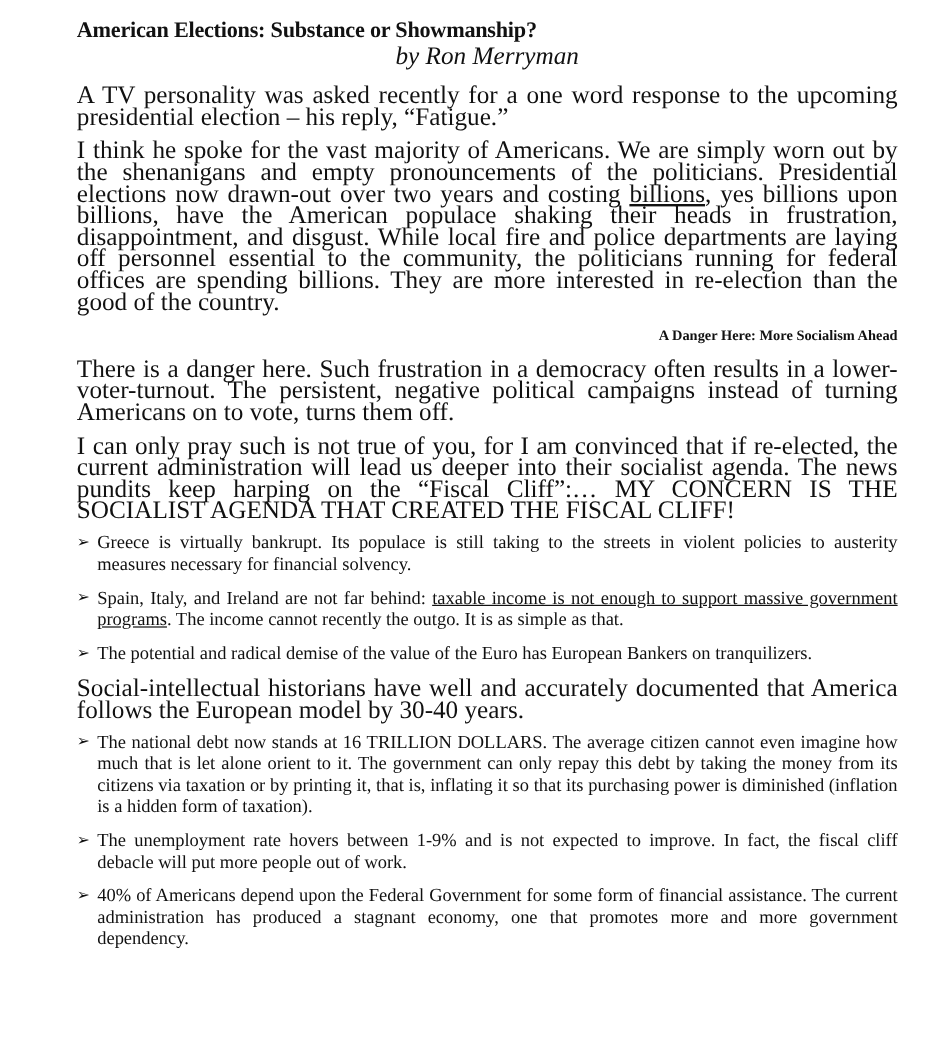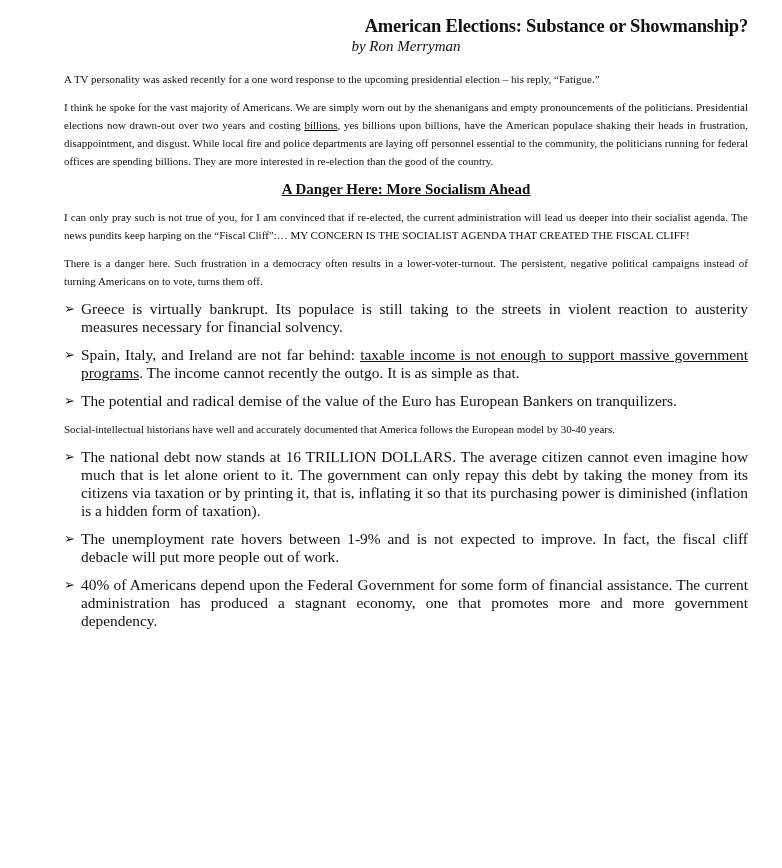--- a/index.html
+++ b/index.html
@@ -3,34 +3,34 @@
 <meta charset="utf-8">
 <style>
   html, body { margin: 0; padding: 0; background: #ffffff; }
   body {
     width: 782px; height: 868px; overflow: hidden;
     font-family: "Liberation Serif", serif;
     color: #111111;
   }
   .page { position: relative; padding: 0 34px 0 64px; box-sizing: border-box; width: 782px; }
   .title {
-    text-align: right; font-weight: bold; font-size: 18.5px;
+    text-align: left; font-weight: bold; font-size: 18.5px;
     margin: 0; padding-top: 15px; line-height: 22px; letter-spacing: -0.2px;
   }
   .byline {
-    text-align: center; font-style: italic; font-size: 15px;
+    text-align: center; font-style: italic; font-size: 21px;
     margin: 0; line-height: 18px;
   }
   p.body {
-    font-size: 11px; line-height: 18px; margin: 0; text-align: justify;
+    font-size: 21px; line-height: 18px; margin: 0; text-align: justify;
   }
   .gap { margin-top: 10px !important; }
   h2.section {
-    text-align: center; font-weight: bold; font-size: 15px;
-    margin: 10px 0 0 0; line-height: 18px; text-decoration: underline;
+    text-align: right; font-weight: bold; font-size: 12px;
+    margin: 10px 0 0 0; line-height: 18px;
   }
   ul.bullets { list-style: none; padding: 0; margin: 0; }
   ul.bullets li {
     position: relative; padding-left: 17px; font-size: 15.4px; line-height: 18px;
     text-align: justify; margin-top: 10px;
   }
   .bullet-mark {
     position: absolute; left: 0; top: 0; font-size: 13px; line-height: 18px;
     font-family: "DejaVu Sans", sans-serif;
   }
@@ -40,27 +40,27 @@
 <body>
 
 <div class="page">
   <h1 class="title">American Elections:  Substance or Showmanship?</h1>
   <div class="byline">by Ron Merryman</div>
 
   <p class="body" style="margin-top:15px">A TV personality was asked recently for a one word response to the upcoming presidential election – his reply, “Fatigue.”</p>
   <p class="body gap"><span>I think he spoke for the vast majority of Americans.  We are simply worn out by the shenanigans and empty pronouncements of the politicians.  Presidential elections now drawn-out over two years and costing </span><span class="u">billions</span><span>, yes billions upon billions, have the American populace shaking their heads in frustration, disappointment, and disgust.  While local fire and police departments are laying off personnel essential to the community, the politicians running for federal offices are spending billions.  They are more interested in re-election than the good of the country.</span></p>
 
   <h2 class="section">A Danger Here:  More Socialism Ahead</h2>
+  <p class="body gap">There is a danger here.  Such frustration in a democracy often results in a lower-voter-turnout.  The persistent, negative political campaigns instead of turning Americans on to vote, turns them off.</p>
   <p class="body gap">I can only pray such is not true of you, for I am convinced that if re-elected, the current administration will lead us deeper into their socialist agenda.  The news pundits keep harping on the “Fiscal Cliff”:… MY CONCERN IS THE SOCIALIST AGENDA THAT CREATED THE FISCAL CLIFF!</p>
-  <p class="body gap">There is a danger here.  Such frustration in a democracy often results in a lower-voter-turnout.  The persistent, negative political campaigns instead of turning Americans on to vote, turns them off.</p>
 
   <ul class="bullets">
     <li>
       <span class="bullet-mark">➢</span>
-      <span>Greece is virtually bankrupt.  Its populace is still taking to the streets in violent reaction to austerity measures necessary for financial solvency.</span>
+      <span>Greece is virtually bankrupt.  Its populace is still taking to the streets in violent policies to austerity measures necessary for financial solvency.</span>
     </li>
     <li>
       <span class="bullet-mark">➢</span>
       <span>Spain, Italy, and Ireland are not far behind:  </span><span class="u">taxable income is not enough to support massive government programs</span><span>.  The income cannot recently the outgo.  It is as simple as that.</span>
     </li>
     <li>
       <span class="bullet-mark">➢</span>
       <span>The potential and radical demise of the value of the Euro has European Bankers on tranquilizers.</span>
     </li>
   </ul>

